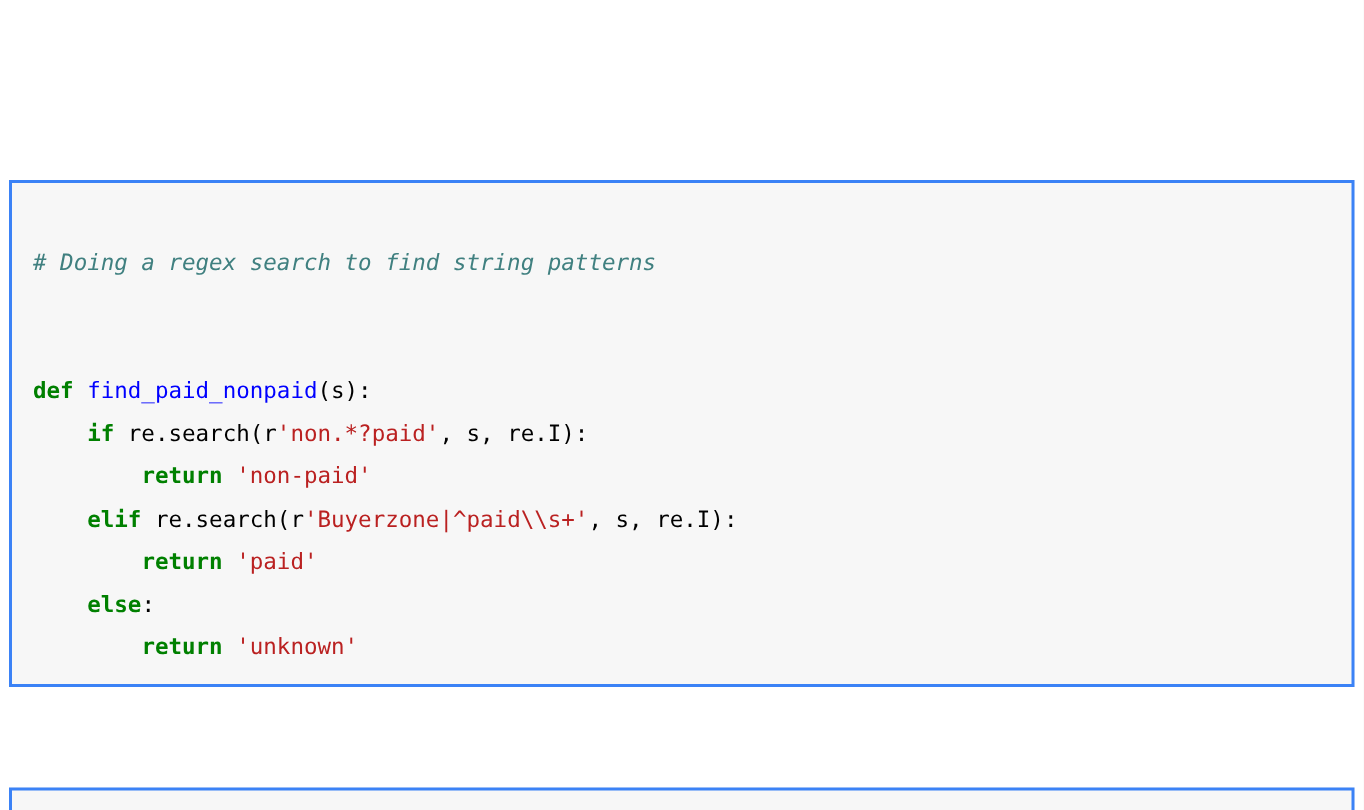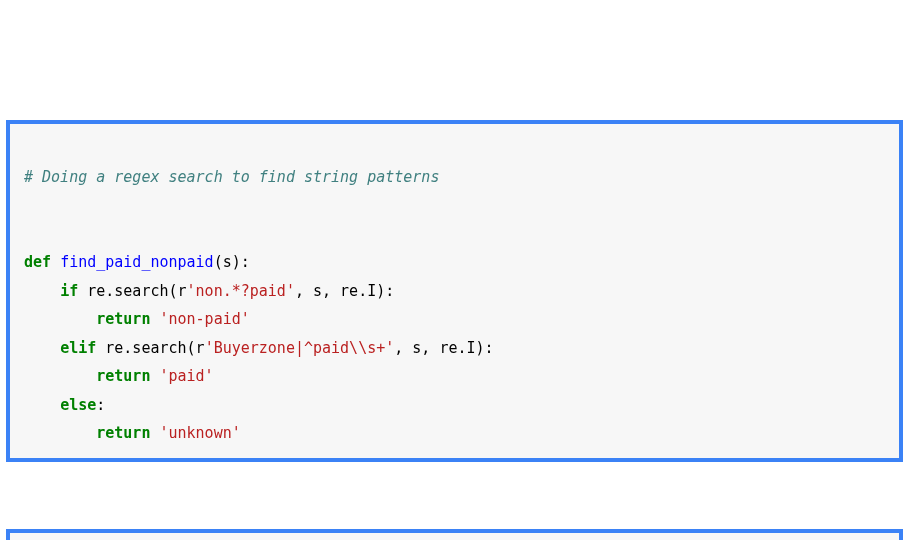--- a/index.html
+++ b/index.html
@@ -9,21 +9,21 @@
     line-height: 1.9;
     padding: 6px;
     background: #fff;
     color: #000;
     width: 909px;
     height: 540px;
     overflow: hidden;
     white-space: pre;
   }
   .cell {
-    border: 4px solid #3b82f6;
+    border: 2px solid #3b82f6;
     background: #f7f7f7;
     padding: 10px 14px 10px 14px;
     margin-bottom: 10px;
   }
   .cm { color: #408080; font-style: italic; }
   .kw { color: #008000; font-weight: 700; }
   .fn { color: #0000ff; }
   .str { color: #ba2121; }
 </style>
 </head>

